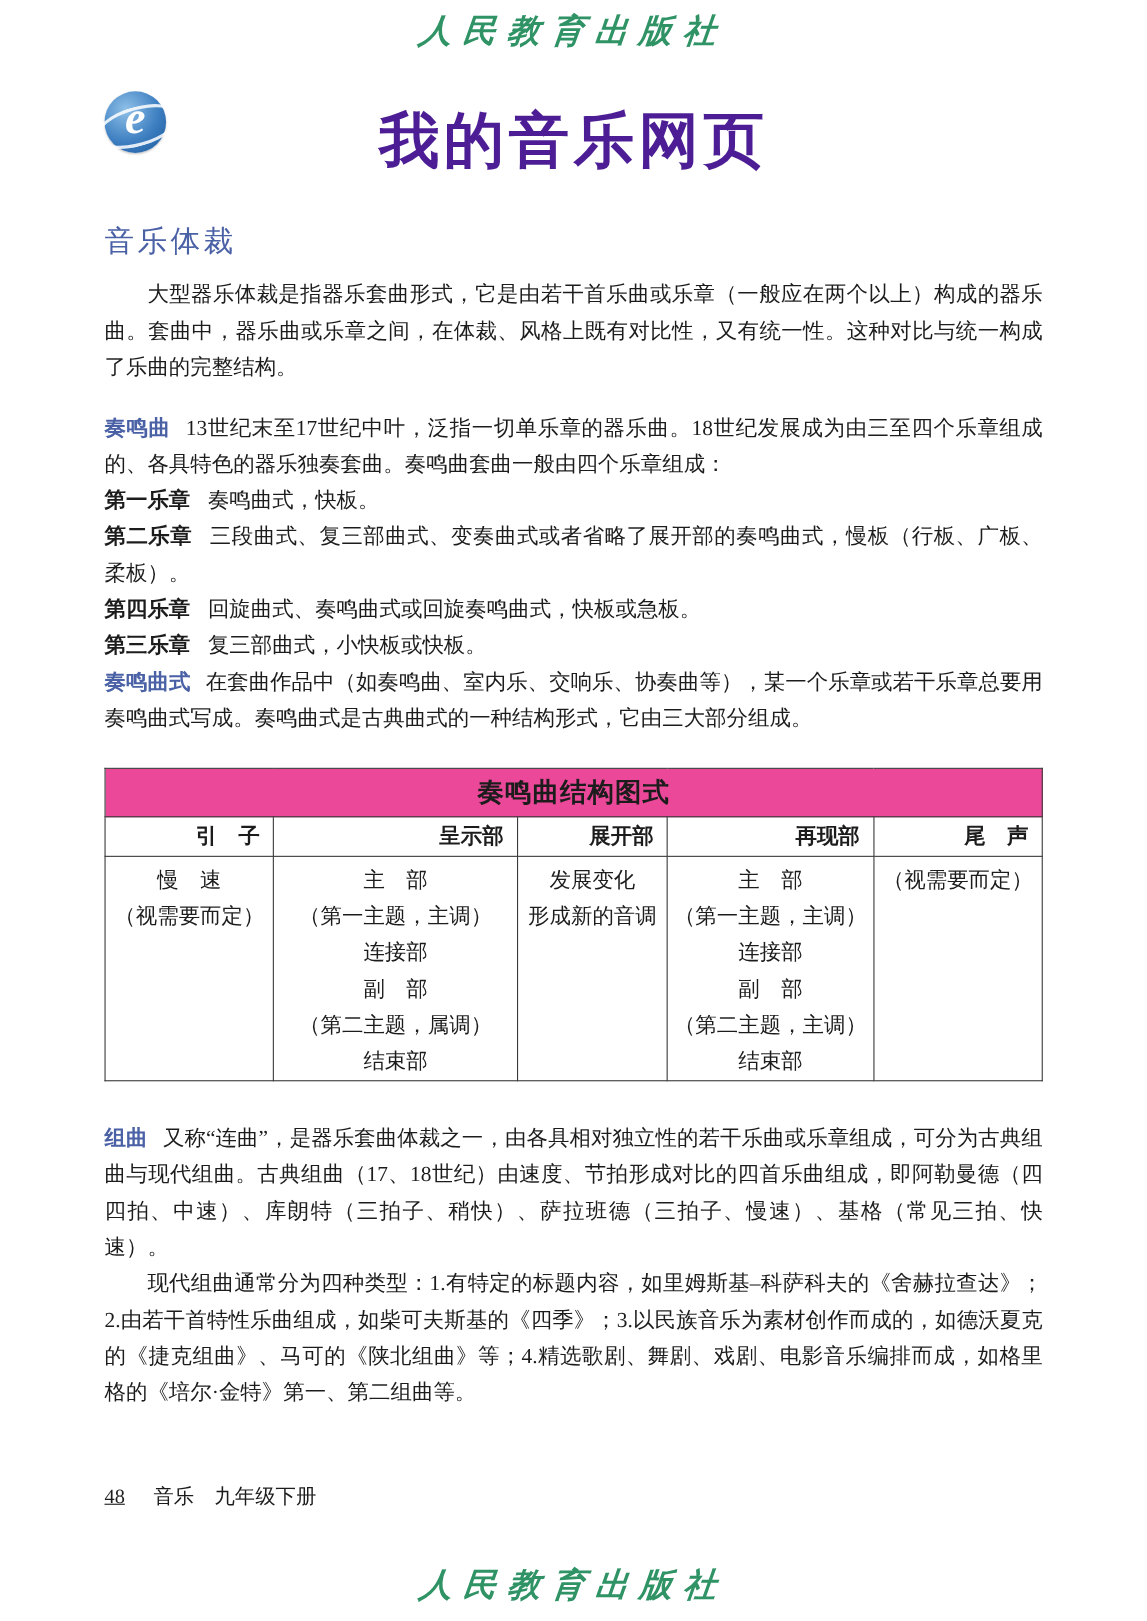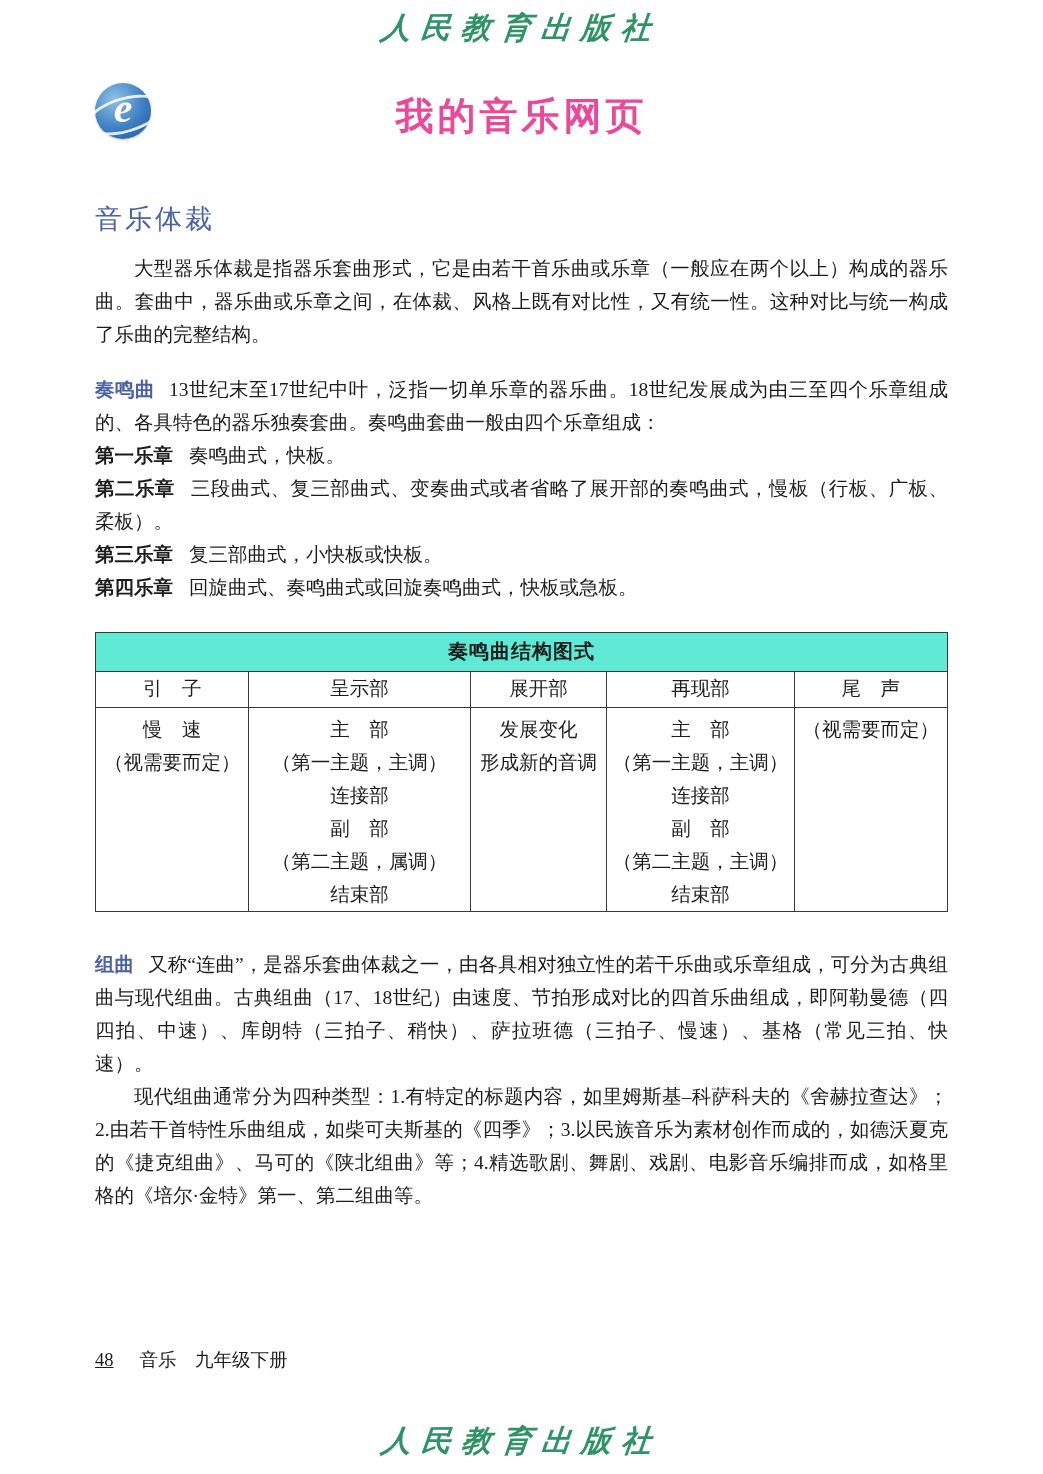--- a/index.html
+++ b/index.html
@@ -49,23 +49,23 @@
     width:72px; height:30px; border-radius:50%;
     border:3px solid rgba(255,255,255,0.85);
     border-left-color:transparent;
     transform:rotate(-16deg);
     pointer-events:none;
   }
   .page-title {
     text-align:center;
     font-family:"Liberation Sans","DejaVu Sans",sans-serif;
     font-weight:bold;
-    font-size:38px;
+    font-size:55px;
     letter-spacing:4px;
-    color:#ec4899;
+    color:#4c1d95;
     padding-top:12px;
   }
 
   .section-heading {
     margin-top:42px;
     font-family:"Liberation Sans","DejaVu Sans",sans-serif;
     font-weight:normal;
     font-size:27px;
     letter-spacing:3px;
     color:#4a61a6;
@@ -95,32 +95,33 @@
   table.sonata-table {
     width:100%;
     border-collapse:collapse;
     margin:28px 0 36px 0;
     font-size:19.5px;
   }
   table.sonata-table th, table.sonata-table td {
     border:1.5px solid #3a3a3a;
   }
   th.tbl-title {
-    background:#5eead4;
-    font-family:"Liberation Sans","DejaVu Sans",sans-serif;
-    font-weight:bold;
-    font-size:20px;
+    background:#ec4899;
+    font-family:"Liberation Sans","DejaVu Sans",sans-serif;
+    font-weight:bold;
+    font-size:24px;
     padding:5px 0 6px 0;
     letter-spacing:1px;
     margin-top:40px;
   }
   tr.col-head th {
-    font-weight:normal;
-    padding:3px 0 5px 0;
+    font-weight:bold;
+    padding:3px 12px 5px 0;
     font-size:19.5px;
+    text-align:right;
   }
   tr.tbl-body td {
     vertical-align:top;
     text-align:center;
     padding-top:5px;
     height:202px;
     line-height:33px;
   }
   tr.tbl-body td div { white-space:nowrap; }
 
@@ -149,23 +150,24 @@
     </div>
 
     <h2 class="section-heading">音乐体裁</h2>
 
     <p class="body-text indent intro">大型器乐体裁是指器乐套曲形式，它是由若干首乐曲或乐章（一般应在两个以上）构成的器乐曲。套曲中，器乐曲或乐章之间，在体裁、风格上既有对比性，又有统一性。这种对比与统一构成了乐曲的完整结构。</p>
 
     <p class="body-text entry"><span class="term">奏鸣曲</span><span>13世纪末至17世纪中叶，泛指一切单乐章的器乐曲。18世纪发展成为由三至四个乐章组成的、各具特色的器乐独奏套曲。奏鸣曲套曲一般由四个乐章组成：</span></p>
 
     <p class="body-text"><span class="mov-label">第一乐章</span><span>奏鸣曲式，快板。</span></p>
     <p class="body-text"><span class="mov-label">第二乐章</span><span>三段曲式、复三部曲式、变奏曲式或者省略了展开部的奏鸣曲式，慢板（行板、广板、柔板）。</span></p>
+    <p class="body-text"><span class="mov-label">第四乐章</span><span>回旋曲式、奏鸣曲式或回旋奏鸣曲式，快板或急板。</span></p>
     <p class="body-text"><span class="mov-label">第三乐章</span><span>复三部曲式，小快板或快板。</span></p>
-    <p class="body-text"><span class="mov-label">第四乐章</span><span>回旋曲式、奏鸣曲式或回旋奏鸣曲式，快板或急板。</span></p>
-
+
+    <p class="body-text entry-tight"><span class="term">奏鸣曲式</span><span>在套曲作品中（如奏鸣曲、室内乐、交响乐、协奏曲等），某一个乐章或若干乐章总要用奏鸣曲式写成。奏鸣曲式是古典曲式的一种结构形式，它由三大部分组成。</span></p>
 
     <table class="sonata-table">
       <colgroup>
         <col style="width:18%">
           <col style="width:26%">
           <col style="width:16%">
           <col style="width:22%">
           <col style="width:18%">
       </colgroup>
       <thead>

